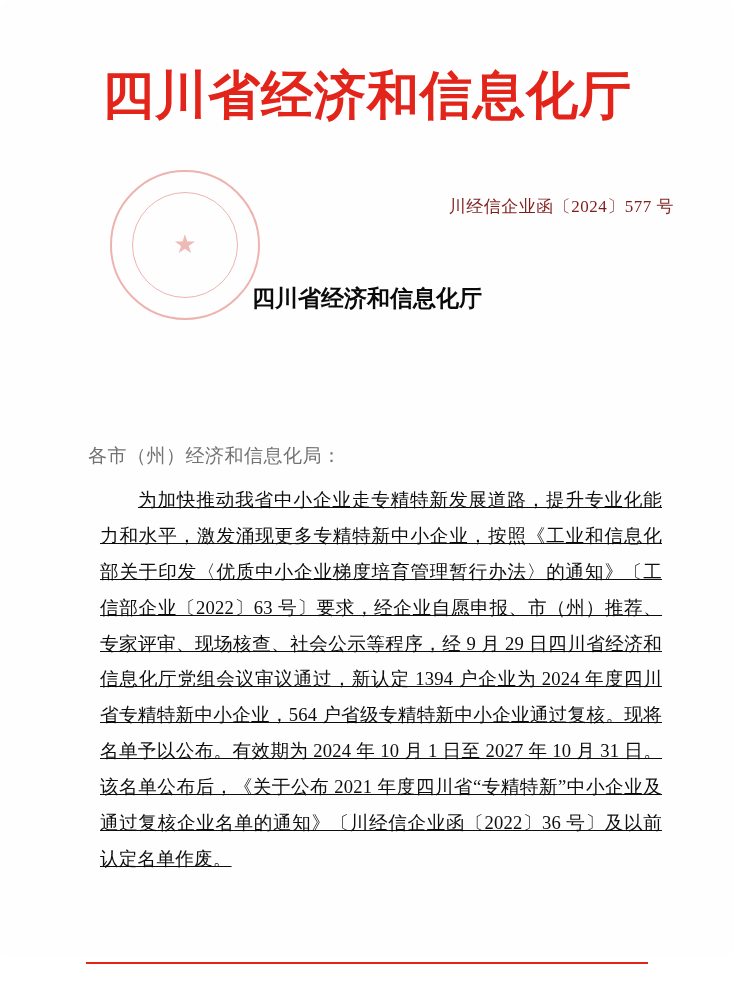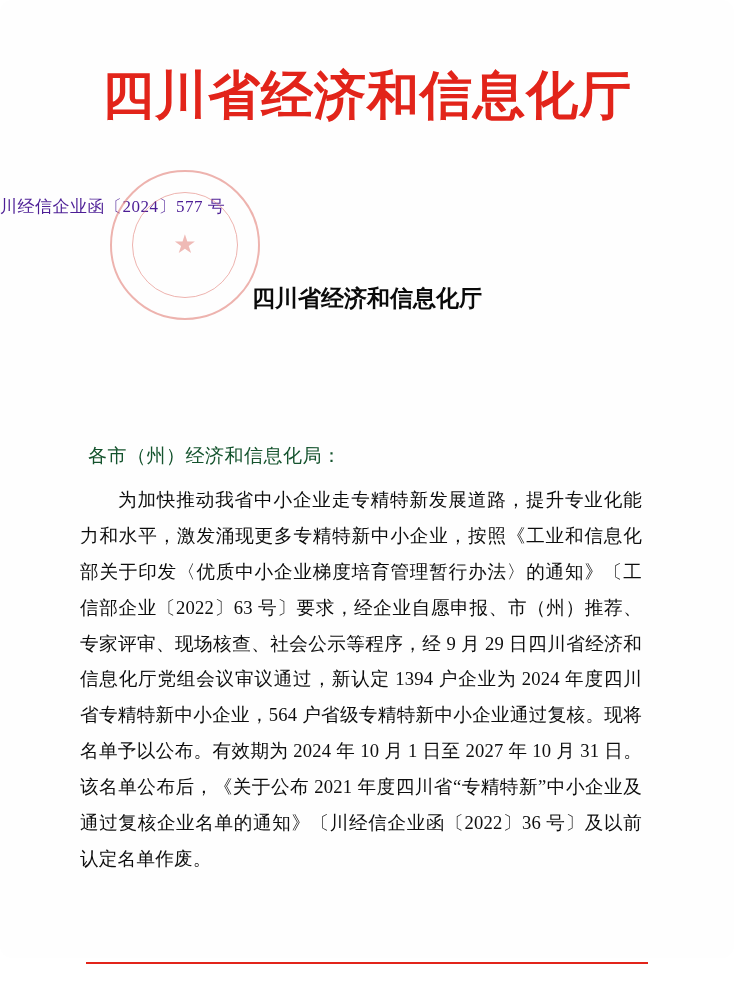--- a/index.html
+++ b/index.html
@@ -38,25 +38,25 @@
     line-height: 1.05;
     white-space: nowrap;
   }
 
   
   .doc-number {
     position: absolute;
     top: 195px;
     left: 0;
     width: 734px;
-    text-align: left;
+    text-align: right;
     padding-right: 60px;
     box-sizing: border-box;
     font-size: 17px;
-    color: #4c1d95;
+    color: #7f1d1d;
     letter-spacing: 0.5px;
   }
 
   
   .seal {
     position: absolute;
     left: 110px;
     top: 170px;
     width: 150px;
     height: 150px;
@@ -103,37 +103,38 @@
   .title-block div {
     white-space: nowrap;
   }
 
   
   .salutation {
     position: absolute;
     top: 443px;
     left: 88px;
     font-size: 19px;
-    color: #14532d;
+    color: #737373;
     letter-spacing: 0.5px;
     text-align: center;
   }
 
   
   .body-text {
     position: absolute;
     top: 482px;
-    left: 80px;
+    left: 100px;
     width: 562px;
     font-size: 18.6px;
     line-height: 1.93;
     color: #0d0d0d;
     text-align: justify;
     text-indent: 38px;
     letter-spacing: 0.2px;
+    text-decoration: underline;
   }
 
   
   .bottom-rule {
     position: absolute;
     left: 86px;
     top: 962px;
     width: 562px;
     height: 2px;
     background: #e2241a;

